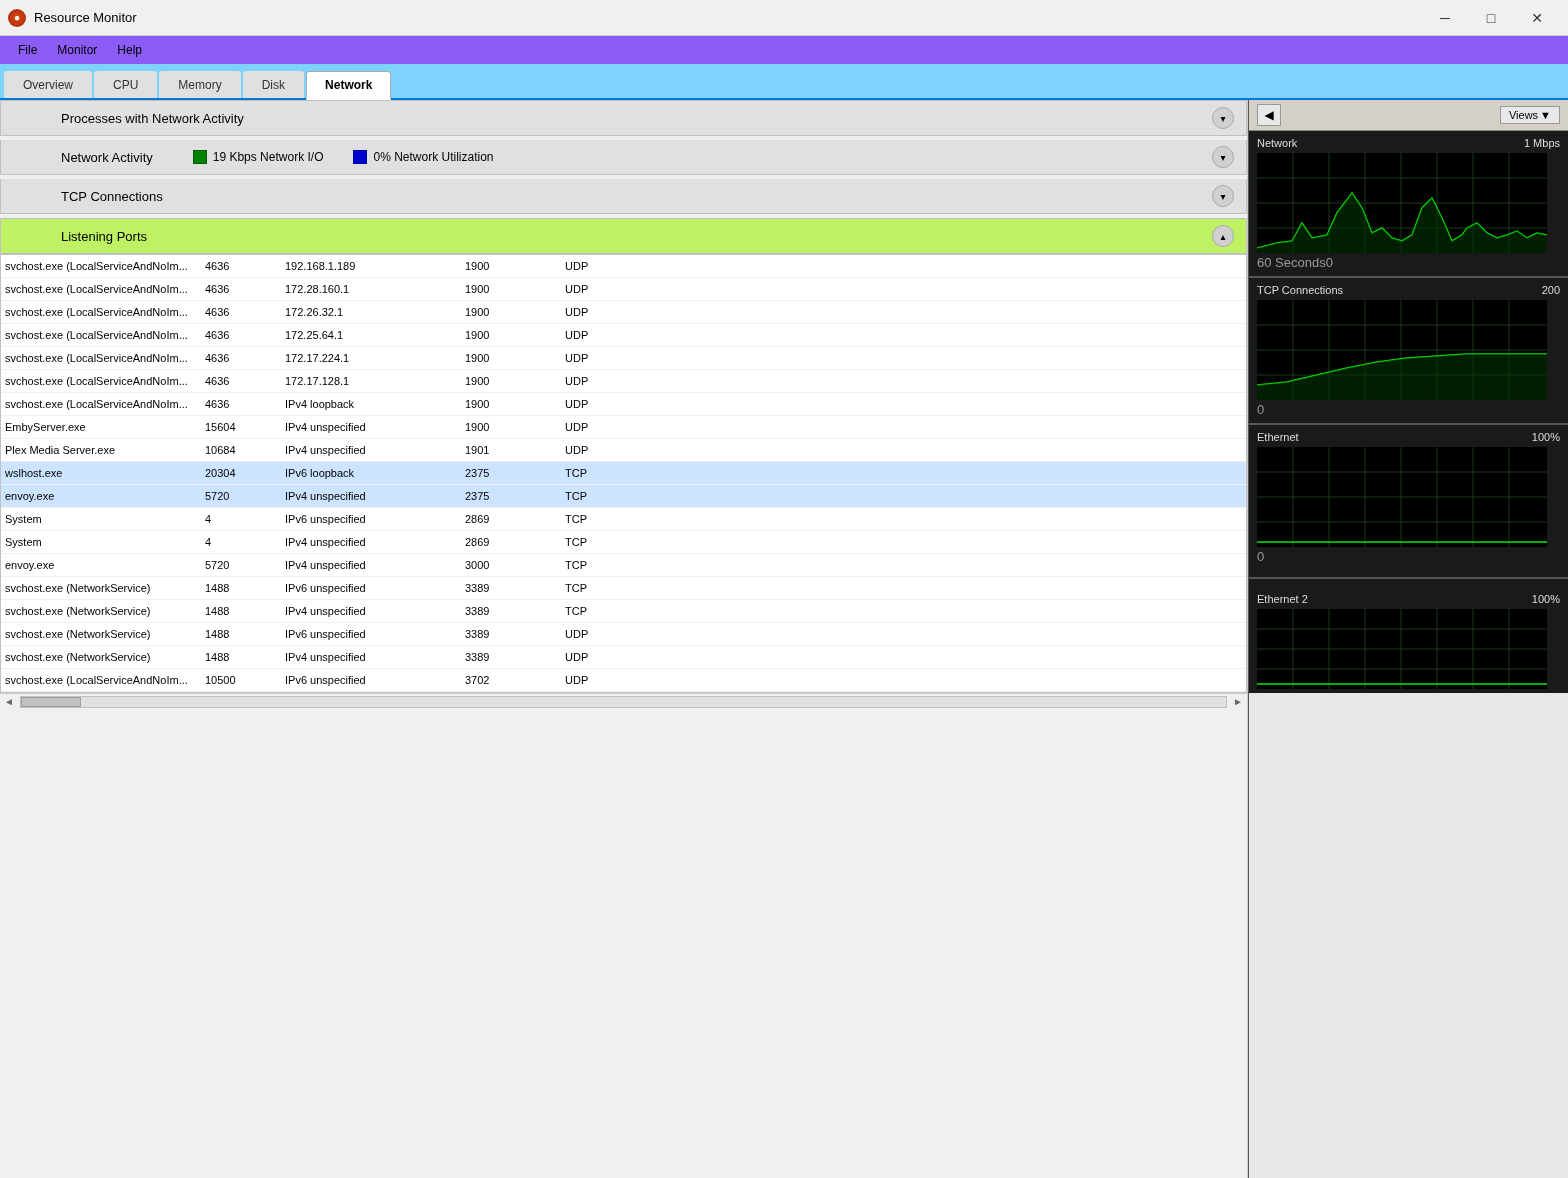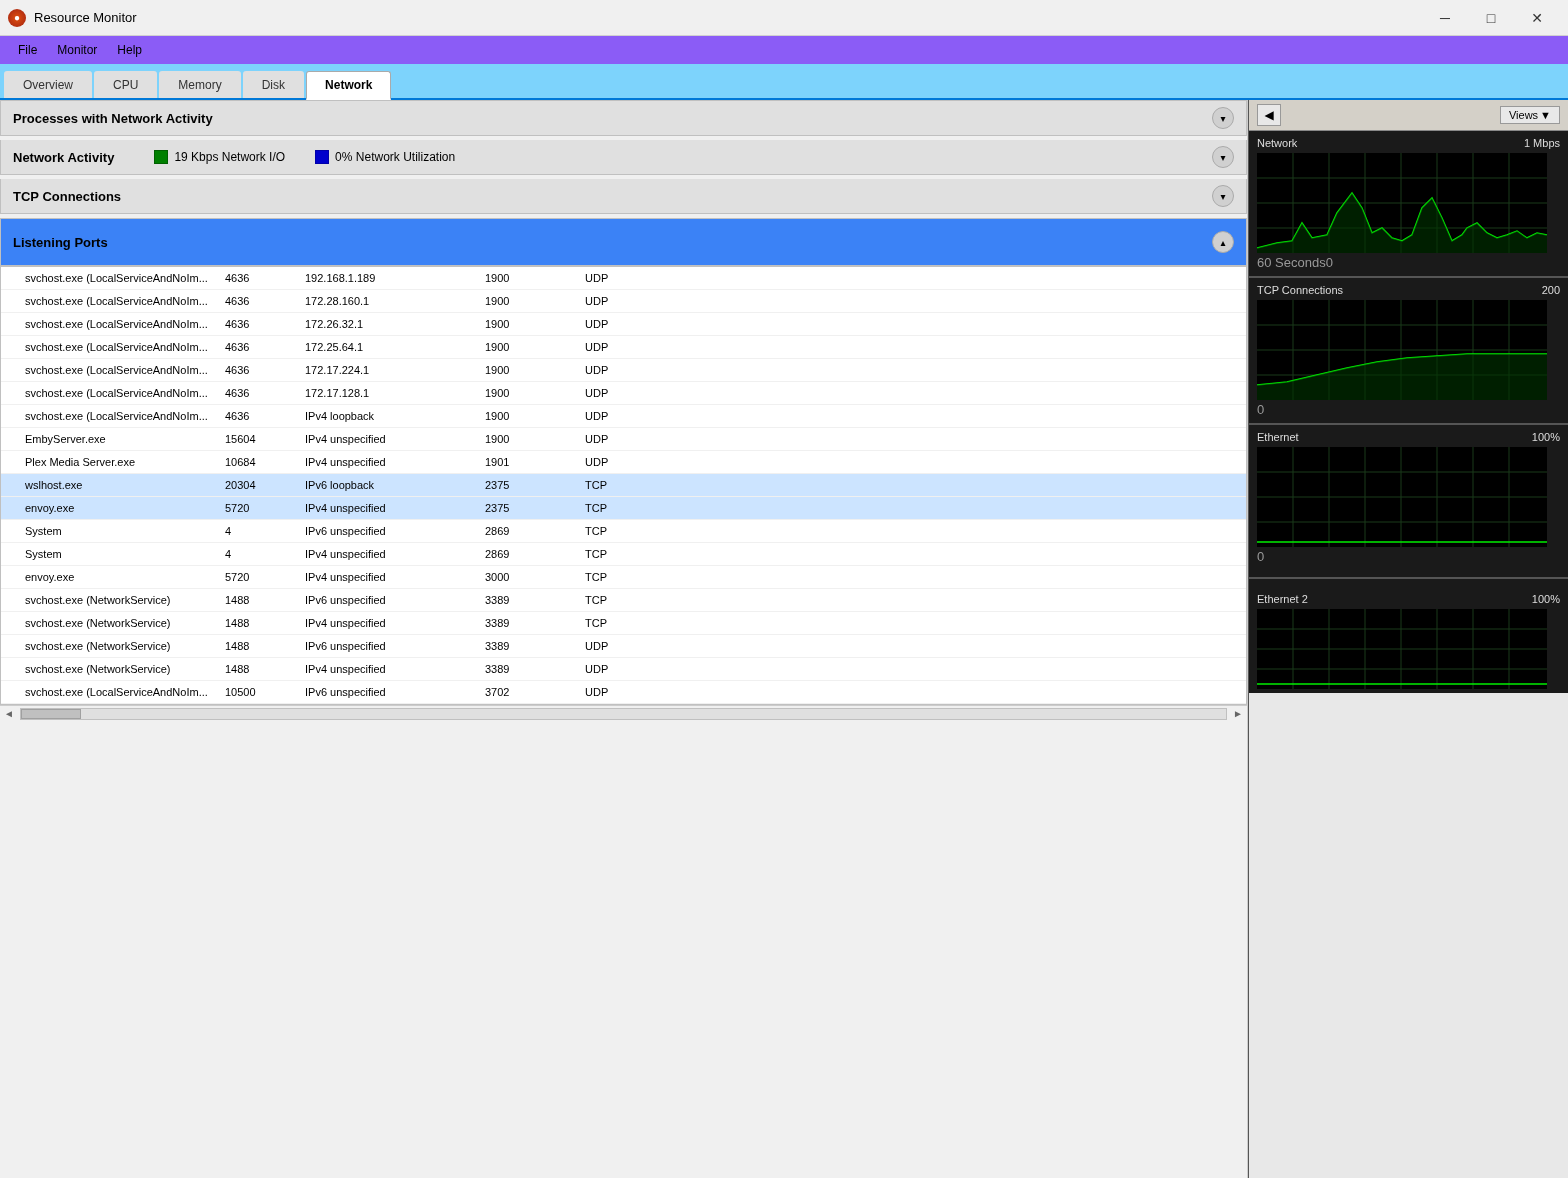--- a/index.html
+++ b/index.html
@@ -24,44 +24,44 @@
 
     
     .main-layout { display: flex; height: calc(1178px - 36px - 28px - 36px); }
 
     
     .left-panel { flex: 1; overflow-y: auto; overflow-x: hidden; background: #f0f0f0; border-right: 1px solid #ccc; }
 
     
     .section-header { display: flex; align-items: center; justify-content: space-between; background: #e0e0e0; border: 1px solid #c0c0c0; border-top: none; padding: 6px 12px; cursor: pointer; }
     .section-header:first-child { border-top: 1px solid #c0c0c0; }
-    .section-title { font-weight: bold; font-size: 13px; color: #000; }
+    .section-title { font-weight: normal; font-size: 13px; color: #000; margin-left: 48px; }
     .section-header-content { display: flex; align-items: center; gap: 20px; flex: 1; }
     .section-stats { display: flex; gap: 30px; margin-left: 20px; }
     .stat-item { display: flex; align-items: center; gap: 6px; font-size: 12px; }
     .stat-icon-green { width: 14px; height: 14px; background: #008000; border: 1px solid #006000; }
     .stat-icon-blue { width: 14px; height: 14px; background: #0000cc; border: 1px solid #0000aa; }
     .collapse-btn { width: 22px; height: 22px; background: #d0d0d0; border: 1px solid #aaa; border-radius: 50%; display: flex; align-items: center; justify-content: center; font-size: 10px; cursor: pointer; }
 
     
     .table-section { background: white; border: 1px solid #c0c0c0; margin-top: 0; }
     .table-header-row { display: flex; background: #e8e8e8; border-bottom: 1px solid #ccc; padding: 4px 8px; }
     .table-col { overflow: hidden; text-overflow: ellipsis; white-space: nowrap; font-size: 11px; color: #333; padding: 2px 4px; }
     .col-image { width: 200px; }
     .col-pid { width: 80px; }
     .col-address { width: 180px; }
     .col-port { width: 100px; }
     .col-protocol { width: 120px; }
     .table-body { overflow-y: auto; }
-    .table-row { display: flex; padding: 3px 20px; border-bottom: 1px solid #f0f0f0; cursor: pointer; }
+    .table-row { display: flex; padding: 3px 0; border-bottom: 1px solid #f0f0f0; cursor: pointer; }
     .table-row.selected { background: #cce4ff; }
     .table-cell { overflow: hidden; text-overflow: ellipsis; white-space: nowrap; font-size: 11px; color: #000; padding: 2px 4px; }
 
     
-    .listening-header { display: flex; align-items: center; justify-content: space-between; background: #3b82f6; border: 1px solid #c0c0c0; border-top: 1px solid #c0c0c0; padding: 12px 12px; cursor: pointer; }
+    .listening-header { display: flex; align-items: center; justify-content: space-between; background: #bef264; border: 1px solid #c0c0c0; border-top: 1px solid #c0c0c0; padding: 6px 12px; cursor: pointer; }
     .sort-arrow { display: inline-block; margin-left: 4px; font-size: 9px; }
 
     
     .right-panel { width: 320px; background: #1a1a2e; overflow-y: auto; border-left: 1px solid #555; }
     .right-panel-header { display: flex; align-items: center; justify-content: space-between; background: #d4d0c8; padding: 4px 8px; border-bottom: 1px solid #888; }
     .views-btn { display: flex; align-items: center; gap: 2px; background: #e8e8e8; border: 1px solid #999; padding: 2px 8px; cursor: pointer; font-size: 11px; }
     .expand-btn { width: 24px; height: 22px; background: #e8e8e8; border: 1px solid #999; display: flex; align-items: center; justify-content: center; cursor: pointer; font-size: 12px; }
     .chart-label-row { display: flex; justify-content: space-between; align-items: center; color: #ddd; font-size: 11px; padding: 2px 0; }
     .chart-canvas { width: 290px; height: 100px; background: #000; margin: 2px 0; position: relative; overflow: hidden; }
     .chart-time-label { display: flex; color: #999; font-size: 13px; padding: 0 0 4px 0; }

